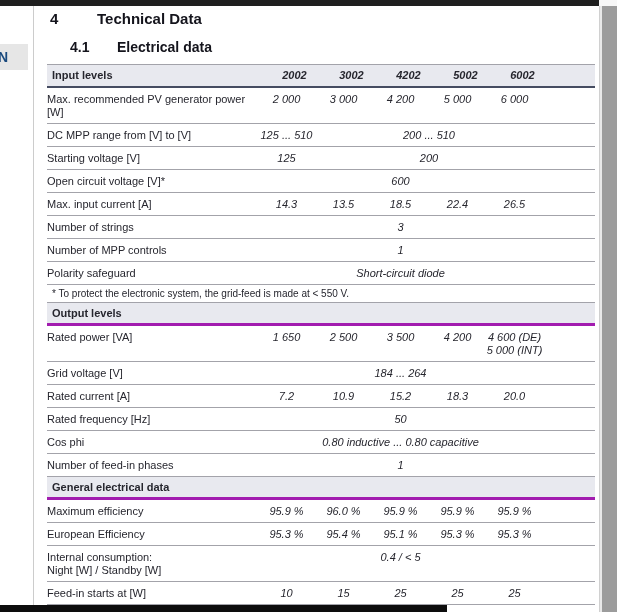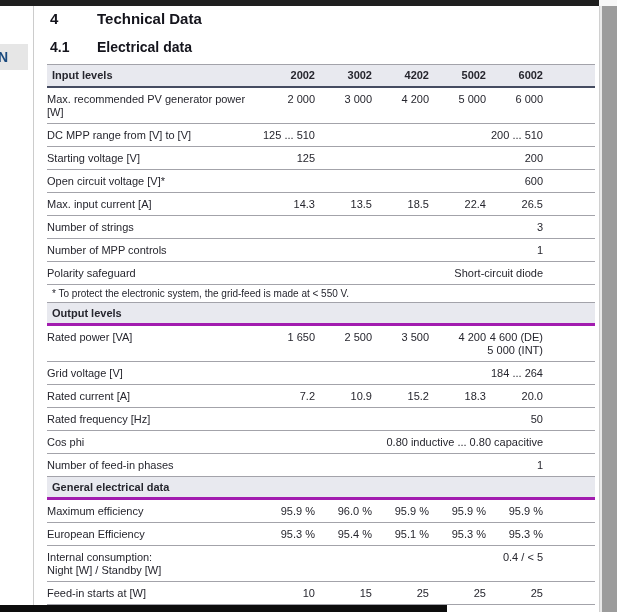--- a/index.html
+++ b/index.html
@@ -19,30 +19,30 @@
   .en-tab {
     position:absolute; left:0; top:44px; width:28px; height:26px;
     background:#e6e6e6; color:#1a4a7d; font-weight:bold; font-size:14px;
     display:flex; align-items:center; justify-content:flex-end;
     padding-right:20px; box-sizing:border-box;
   }
 
   .heading { position:absolute; left:50px; display:flex; color:#14141c; font-weight:bold; }
   .heading .num { width:47px; flex:0 0 47px; }
   .h1 { top:9px;  font-size:15px; line-height:19px; }
-  .h2 { top:38px; font-size:14px; line-height:18px; }
+  .h2 { top:38px; font-size:14px; line-height:18px;margin-left:20px; }
 
   table.tech {
     position:absolute; left:47px; top:64px; width:548px;
     border-collapse:collapse; table-layout:fixed;
     font-size:11px; line-height:13px; color:#26262e;
   }
   table.tech td { padding:5px 0 4px 0; vertical-align:top; border-bottom:1px solid #a3a3aa; }
   td.lbl { text-align:left; padding-left:5px; }
-  td.v   { text-align:right; }
+  td.v   { text-align:center;font-style:italic; }
   td.sp4 { padding-right:45px;margin-top:11px; }
 
   tr.thead td {
     background:#e8e9ef; font-weight:bold;
     border-top:1px solid #a3a3aa; border-bottom:2px solid #454c61;
     padding:4px 0 4px 16px;
   }
   tr.thead td.lbl { padding-left:5px; }
   tr.section td {
     background:#e8e9ef; font-weight:bold;

